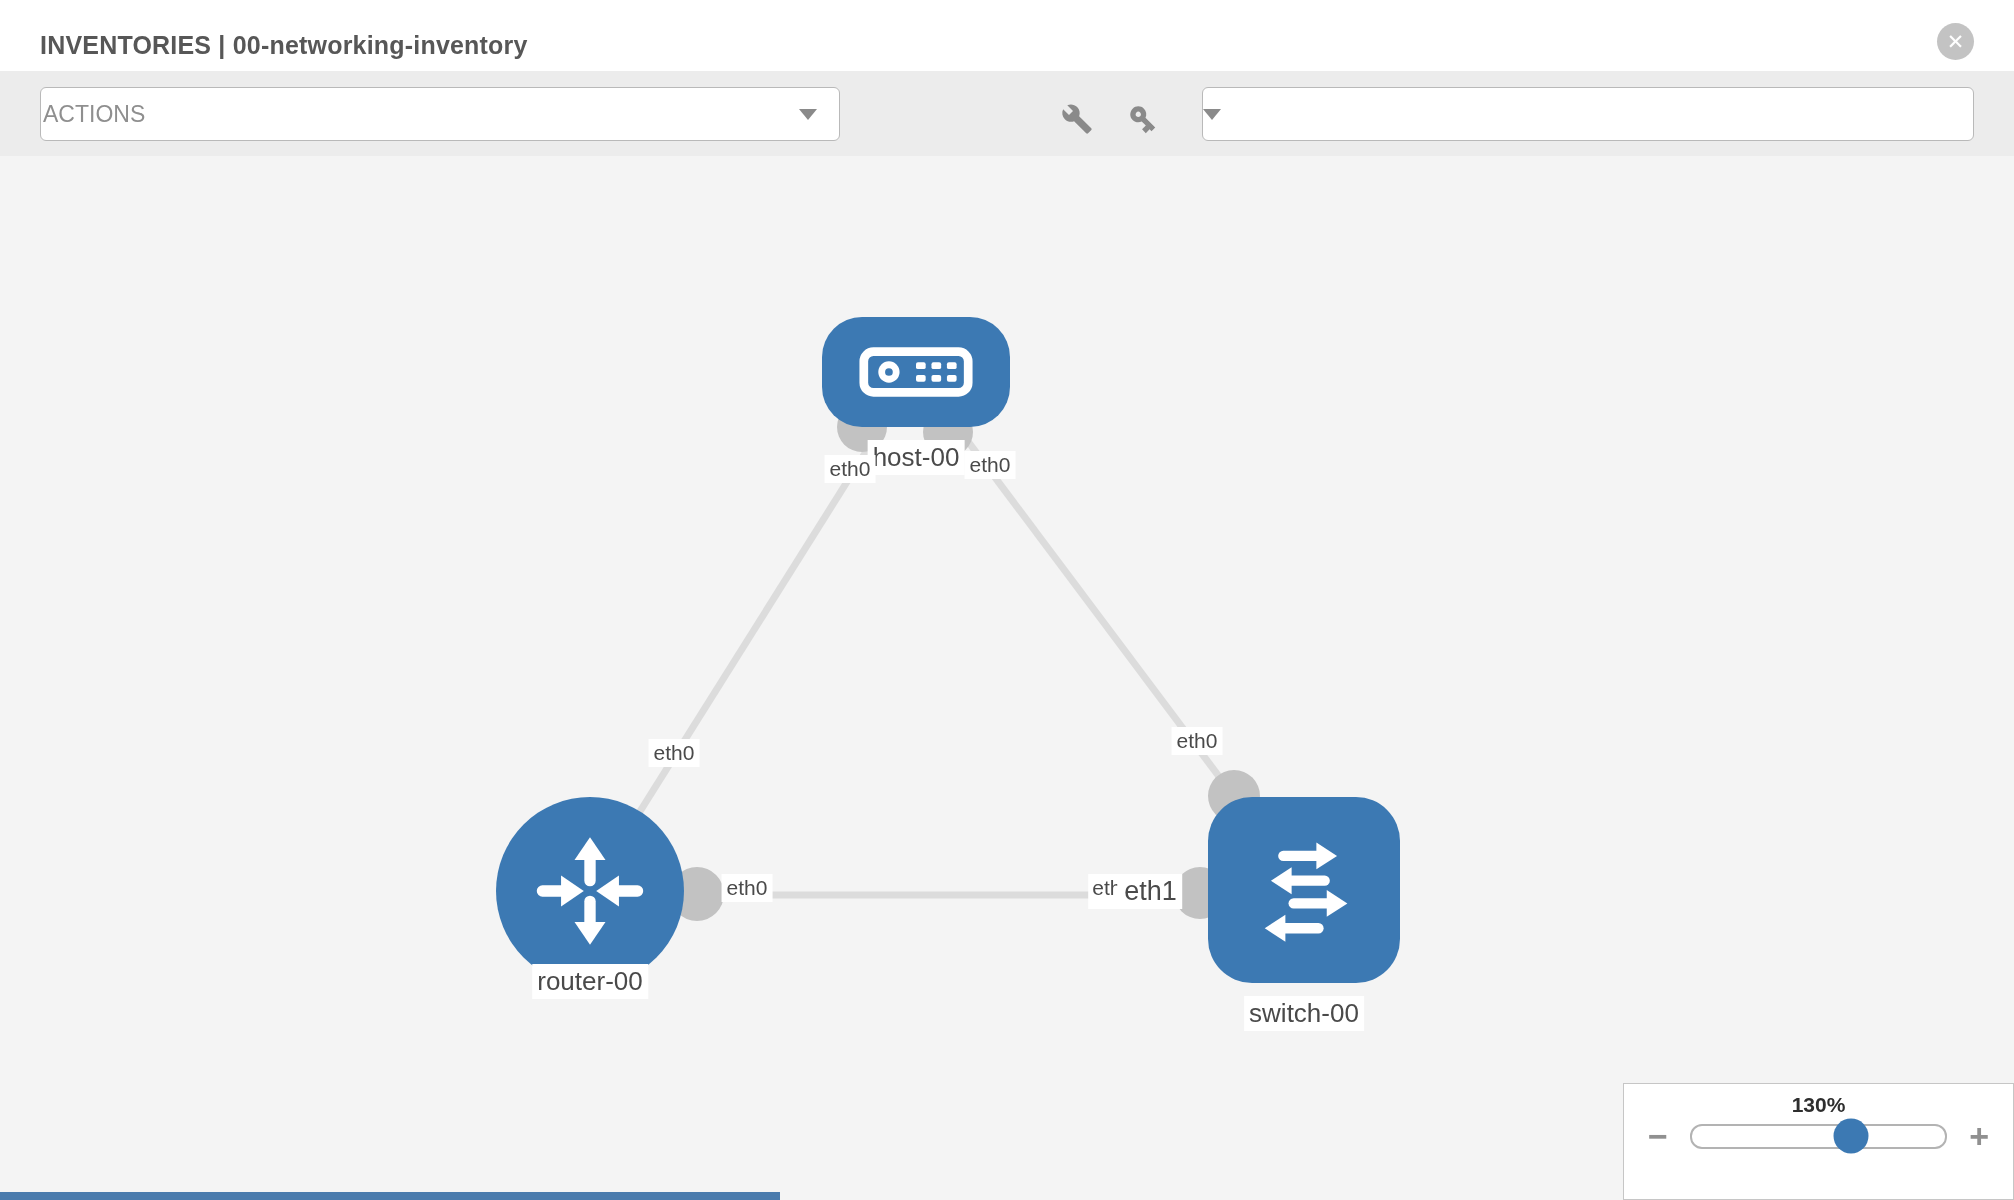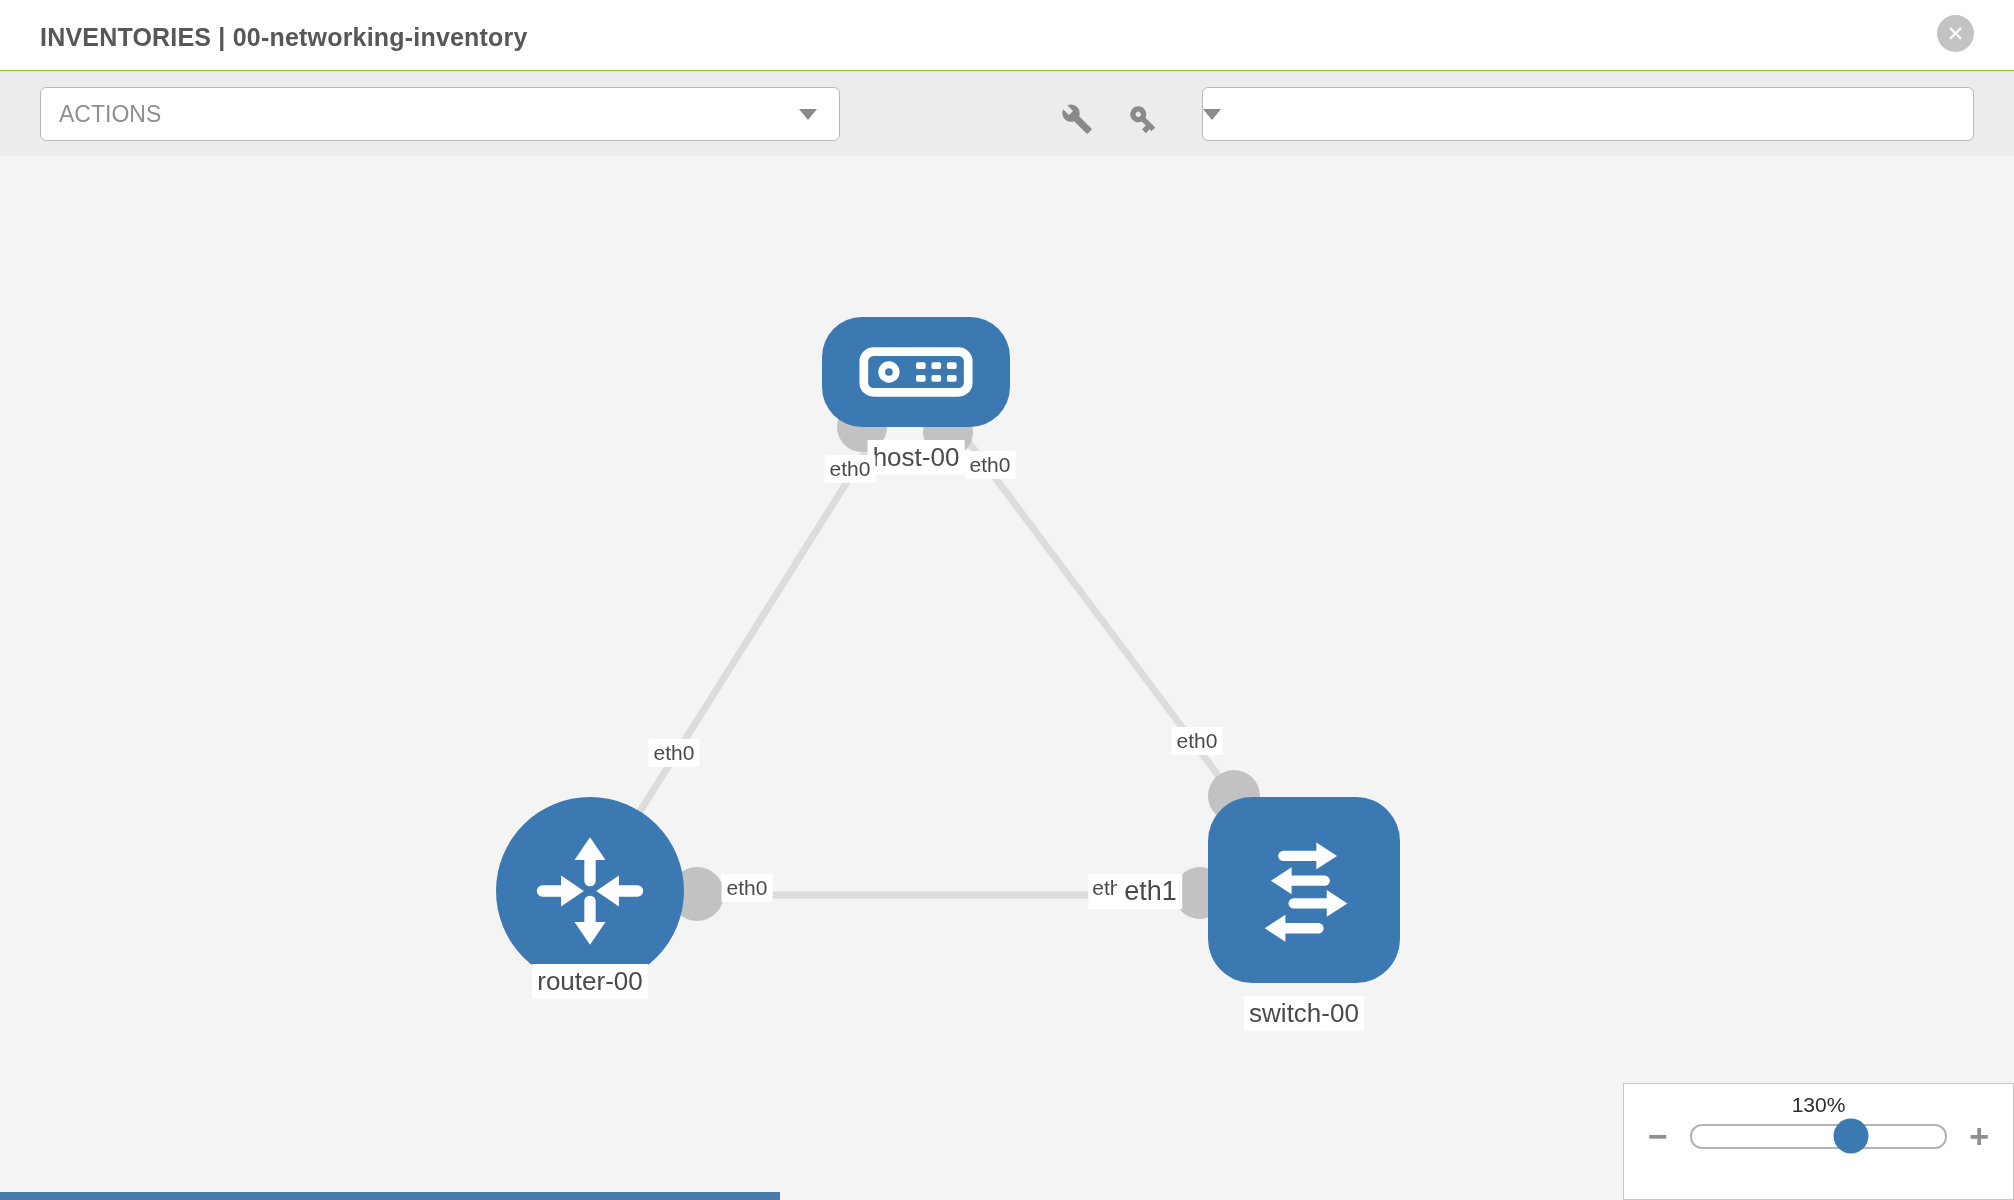--- a/index.html
+++ b/index.html
@@ -3,21 +3,21 @@
 <meta charset="utf-8">
 <style>
   html,body{margin:0;padding:0;}
   body{
     width:2014px;height:1200px;position:relative;overflow:hidden;
     font-family:"Liberation Sans","DejaVu Sans",sans-serif;
     background:#ffffff;
   }
   
   .modal-header{
-    position:absolute;left:0;top:0;width:2014px;height:70px;background:#ffffff;
+    position:absolute;left:0;top:8px;width:2014px;height:70px;background:#ffffff;
     border-bottom:1px solid #84cc16;
   }
   .modal-title{
     position:absolute;left:40px;top:0;height:70px;line-height:74px;
     font-size:25px;font-weight:bold;color:#575757;letter-spacing:.2px;
   }
   .close-btn{
     position:absolute;left:1937px;top:15px;width:37px;height:37px;border-radius:50%;
     background:#c3c3c3;color:#ffffff;font-size:21px;font-weight:bold;
     display:flex;align-items:center;justify-content:center;cursor:pointer;user-select:none;
@@ -25,21 +25,21 @@
   
   .toolbar{
     position:absolute;left:0;top:71px;width:2014px;height:85px;background:#ececec;
     border-bottom:1px solid #d6d6d6;
   }
   .select-box{
     position:absolute;top:16px;height:54px;background:#ffffff;border:1px solid #b9b9b9;
     border-radius:6px;box-sizing:border-box;display:flex;align-items:center;cursor:pointer;
   }
   .select-box .sel-label{
-    padding-left:18px;font-size:23px;color:#8f8f8f;flex:1;
+    padding-left:2px;font-size:23px;color:#8f8f8f;flex:1;
   }
   .caret{
     width:0;height:0;border-left:9px solid transparent;border-right:9px solid transparent;
     border-top:11px solid #8a8a8a;margin-right:22px;
   }
   .actions-box{left:40px;width:800px;}
   .search-box{left:1202px;width:772px;}
   .tool-icon{
     position:absolute;top:27px;width:42px;height:42px;display:flex;align-items:center;
     justify-content:center;cursor:pointer;
@@ -73,21 +73,21 @@
   }
   .eth-overlap .top{
     background:#ffffff;color:#4a4a4a;font-size:27px;padding:2px 5px;margin-left:-1px;
     box-shadow:-2px 0 0 #ffffff;white-space:nowrap;
   }
   
   .zoom-panel{
     position:absolute;left:1623px;top:927px;width:391px;height:117px;background:#ffffff;
     border:1px solid #c6c6c6;box-sizing:border-box;z-index:5;
   }
-  .zoom-level{text-align:center;font-size:21px;color:#2e2e2e;margin-top:9px;}
+  .zoom-level{text-align:center;font-size:21px;color:#2e2e2e;margin-top:9px;font-weight:bold;}
   .zoom-row{display:flex;align-items:center;padding:0 24px;margin-top:5px;}
   .zoom-btn{
     font-size:34px;font-weight:bold;color:#909090;line-height:28px;cursor:pointer;user-select:none;
   }
   .zoom-track{
     flex:1;height:21px;margin:0 22px;background:#ffffff;border:2px solid #b3b3b3;
     border-radius:12px;position:relative;cursor:pointer;
   }
   .zoom-thumb{
     position:absolute;left:63%;top:50%;transform:translate(-50%,-50%);

